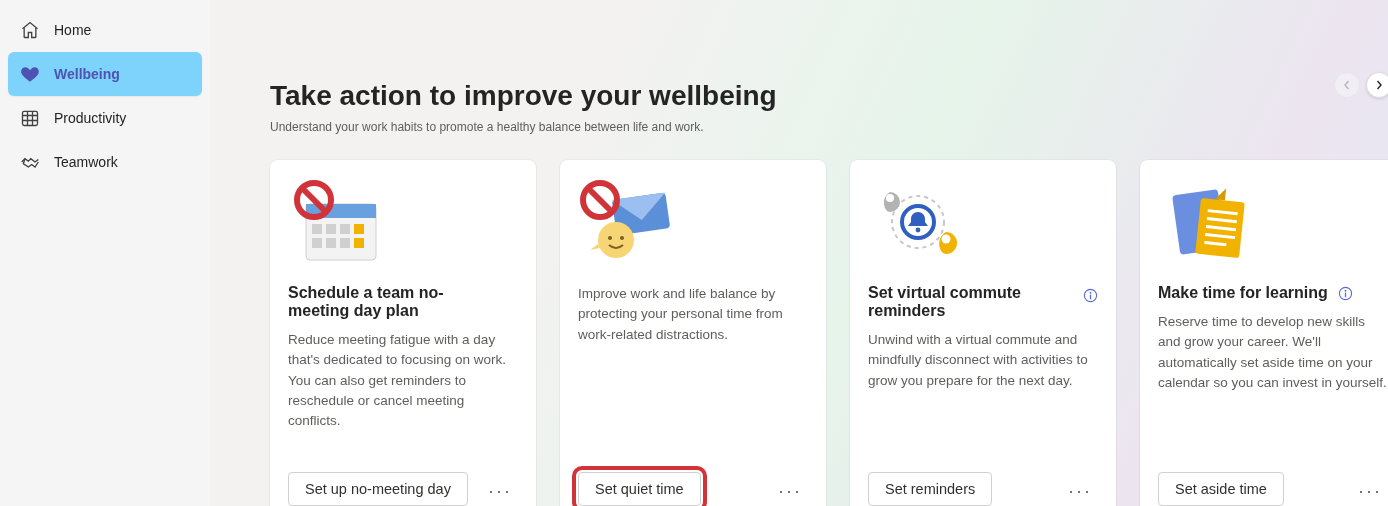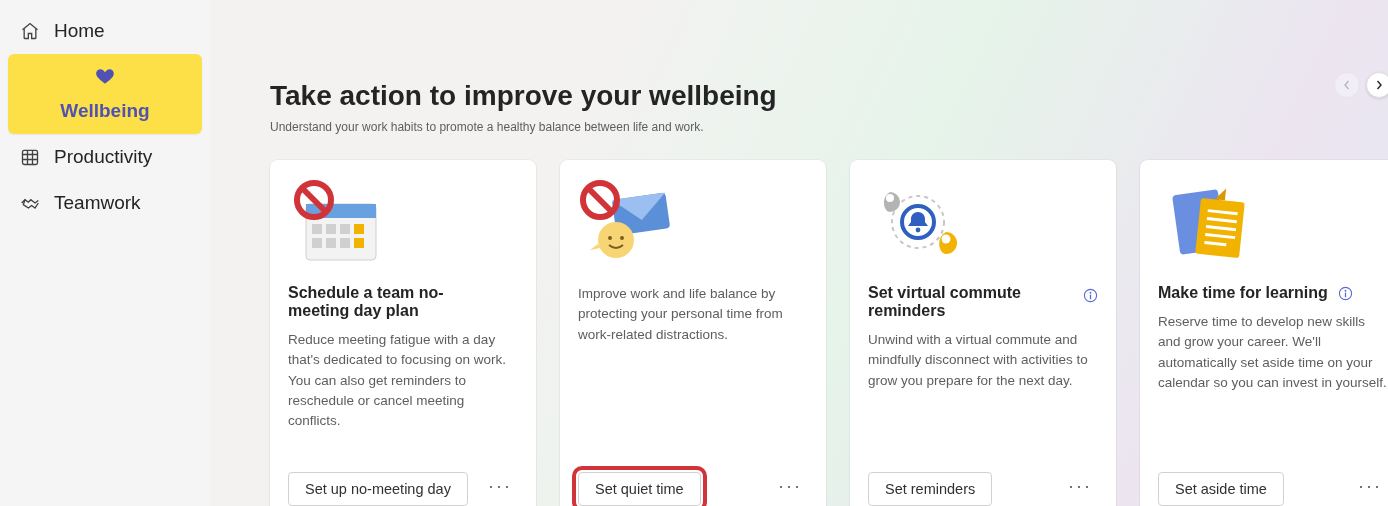--- a/index.html
+++ b/index.html
@@ -18,29 +18,28 @@
     padding: 8px 8px;
     flex-shrink: 0;
   }
   .sidebar-item {
     display: flex;
     align-items: center;
     gap: 14px;
     padding: 12px 12px;
     border-radius: 6px;
     cursor: pointer;
-    font-size: 19px;
+    font-size: 14px;
     color: #242424;
   }
   .sidebar-item.active {
-    background: #fde047;
+    background: #7dd3fc;
     color: #4f52b2;
     font-weight: 600;
     box-shadow: 0 1px 2px rgba(0,0,0,0.06);
-    flex-direction: column;
   }
   .sidebar-item .icon {
     width: 20px;
     height: 20px;
     display: flex;
     align-items: center;
     justify-content: center;
   }
   .sidebar-item svg { width: 20px; height: 20px; }
   .main {
@@ -112,21 +111,21 @@
     padding-right: 20px;
   }
   .card-desc {
     font-size: 13.5px;
     line-height: 1.5;
     color: #605e5c;
     flex: 1;
   }
   .card-footer {
     display: flex;
-    align-items: flex-start;
+    align-items: flex-end;
     justify-content: space-between;
     gap: 8px;
   }
   .action-btn {
     padding: 8px 16px;
     border: 1px solid #d1d1d1;
     background: #fff;
     border-radius: 4px;
     font-size: 14.5px;
     color: #323130;

